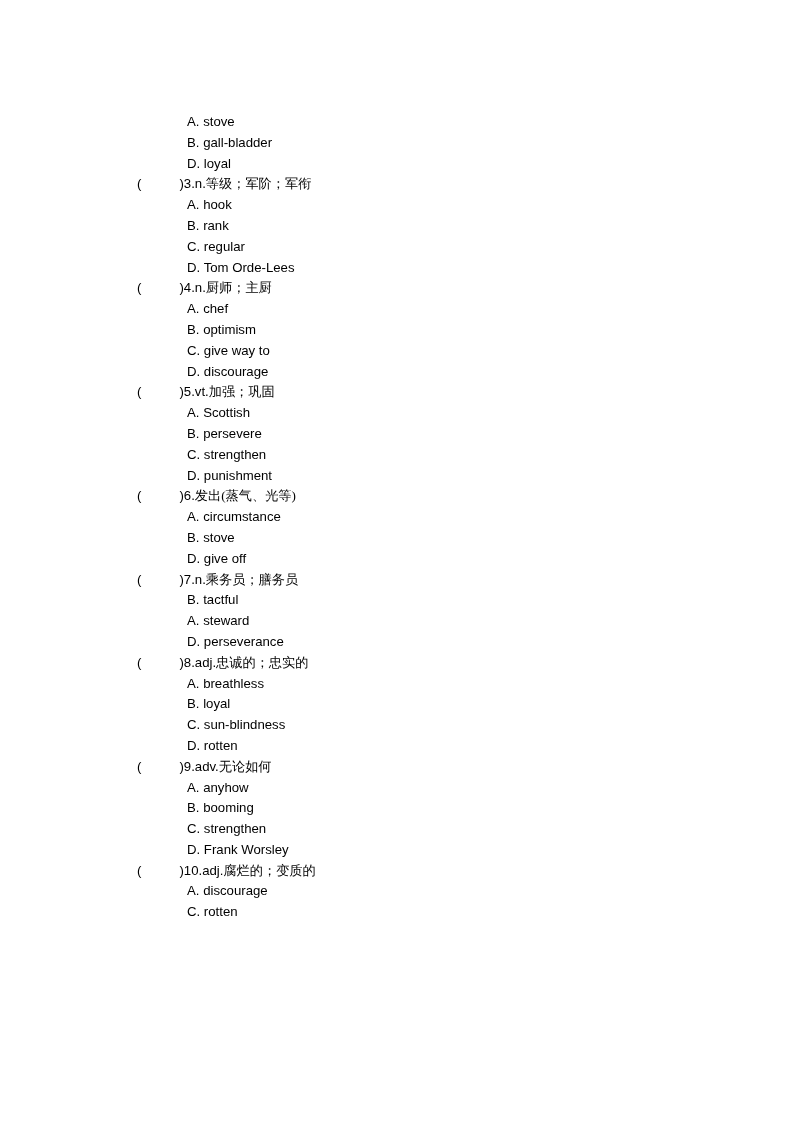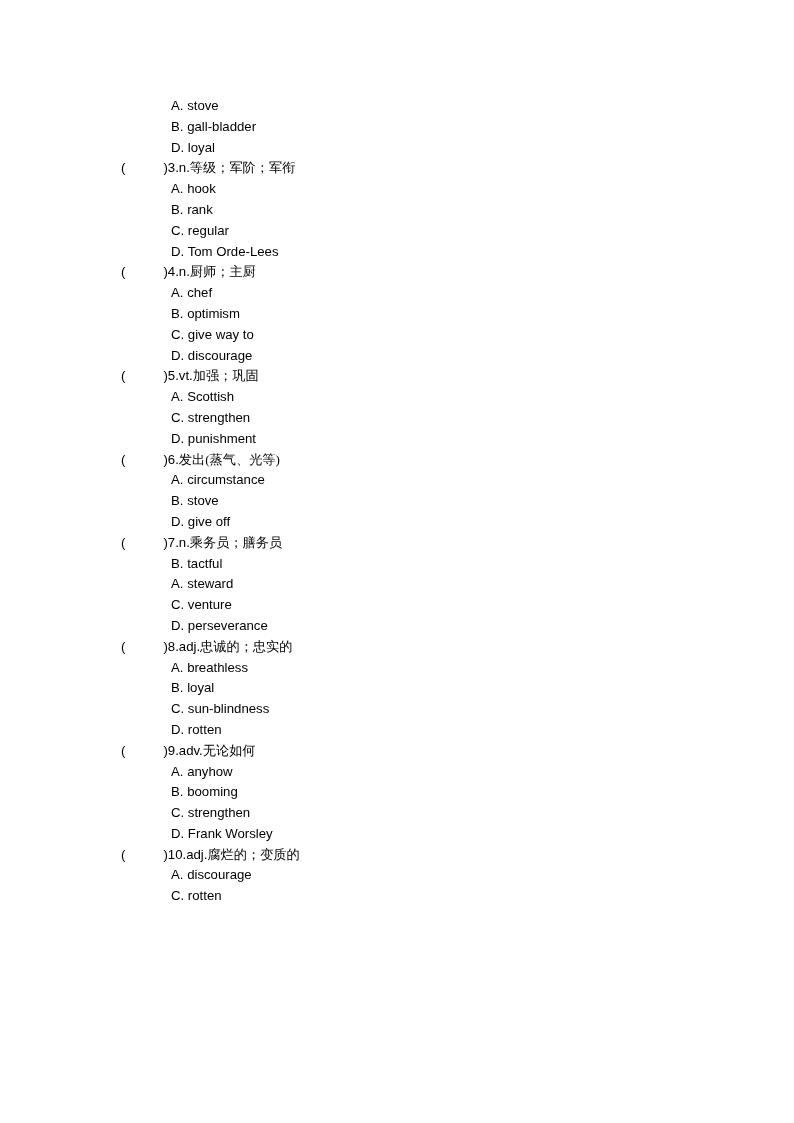--- a/index.html
+++ b/index.html
@@ -20,21 +20,21 @@
     position: absolute;
     left: 0;
     top: 0;
     width: 794px;
     height: 1123px;
     box-sizing: border-box;
     padding: 96px 90px 0 90px;
   }
   .quiz-body {
     position: relative;
-    margin: 0;
+    margin: 16px;
     padding: 0;
   }
   .line {
     height: 20.8px;
     line-height: 20.8px;
     font-size: 13.2px;
     white-space: pre;
     letter-spacing: 0px;
   }
   
@@ -74,30 +74,30 @@
       <div class="line opt-line"><span>B.</span> <span>rank</span></div>
       <div class="line opt-line"><span>C.</span> <span>regular</span></div>
       <div class="line opt-line"><span>D.</span> <span>Tom Orde-Lees</span></div>
       <div class="line q-line"><span class="q-paren-open">(</span><span class="q-gap"></span><span class="q-paren-close">)</span><span>4.</span><span>n.</span><span class="cn q-text">厨师；主厨</span></div>
       <div class="line opt-line"><span>A.</span> <span>chef</span></div>
       <div class="line opt-line"><span>B.</span> <span>optimism</span></div>
       <div class="line opt-line"><span>C.</span> <span>give way to</span></div>
       <div class="line opt-line"><span>D.</span> <span>discourage</span></div>
       <div class="line q-line"><span class="q-paren-open">(</span><span class="q-gap"></span><span class="q-paren-close">)</span><span>5.</span><span>vt.</span><span class="cn q-text">加强；巩固</span></div>
       <div class="line opt-line"><span>A.</span> <span>Scottish</span></div>
+      <div class="line opt-line"><span>B.</span> <span>persevere</span></div>
       <div class="line opt-line"><span>C.</span> <span>strengthen</span></div>
       <div class="line opt-line"><span>D.</span> <span>punishment</span></div>
       <div class="line q-line"><span class="q-paren-open">(</span><span class="q-gap"></span><span class="q-paren-close">)</span><span>6.</span><span></span><span class="cn q-text">发出(蒸气、光等)</span></div>
       <div class="line opt-line"><span>A.</span> <span>circumstance</span></div>
       <div class="line opt-line"><span>B.</span> <span>stove</span></div>
       <div class="line opt-line"><span>D.</span> <span>give off</span></div>
       <div class="line q-line"><span class="q-paren-open">(</span><span class="q-gap"></span><span class="q-paren-close">)</span><span>7.</span><span>n.</span><span class="cn q-text">乘务员；膳务员</span></div>
       <div class="line opt-line"><span>B.</span> <span>tactful</span></div>
       <div class="line opt-line"><span>A.</span> <span>steward</span></div>
-      <div class="line opt-line"><span>C.</span> <span>venture</span></div>
       <div class="line opt-line"><span>D.</span> <span>perseverance</span></div>
       <div class="line q-line"><span class="q-paren-open">(</span><span class="q-gap"></span><span class="q-paren-close">)</span><span>8.</span><span>adj.</span><span class="cn q-text">忠诚的；忠实的</span></div>
       <div class="line opt-line"><span>A.</span> <span>breathless</span></div>
       <div class="line opt-line"><span>B.</span> <span>loyal</span></div>
       <div class="line opt-line"><span>C.</span> <span>sun-blindness</span></div>
       <div class="line opt-line"><span>D.</span> <span>rotten</span></div>
       <div class="line q-line"><span class="q-paren-open">(</span><span class="q-gap"></span><span class="q-paren-close">)</span><span>9.</span><span>adv.</span><span class="cn q-text">无论如何</span></div>
       <div class="line opt-line"><span>A.</span> <span>anyhow</span></div>
       <div class="line opt-line"><span>B.</span> <span>booming</span></div>
       <div class="line opt-line"><span>C.</span> <span>strengthen</span></div>

